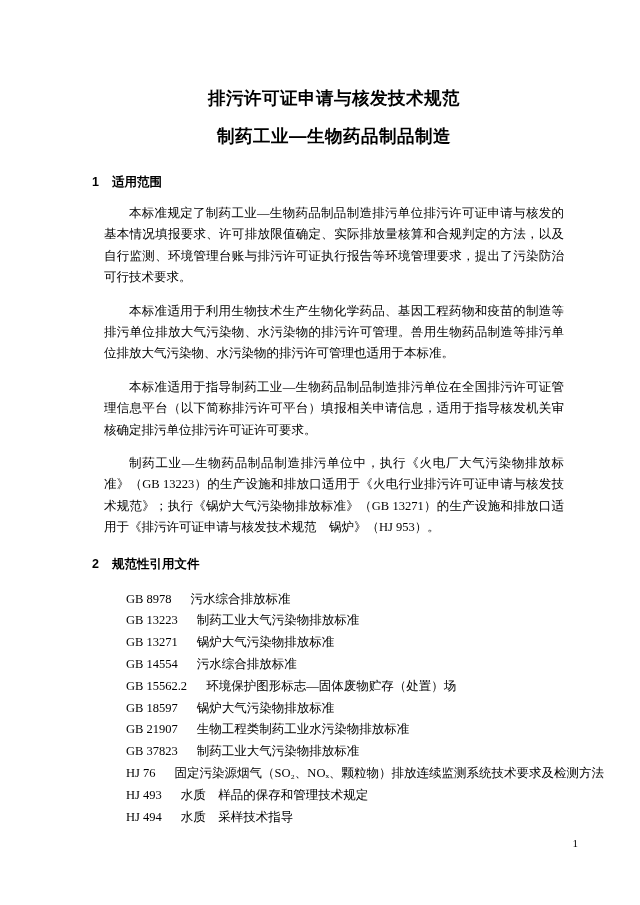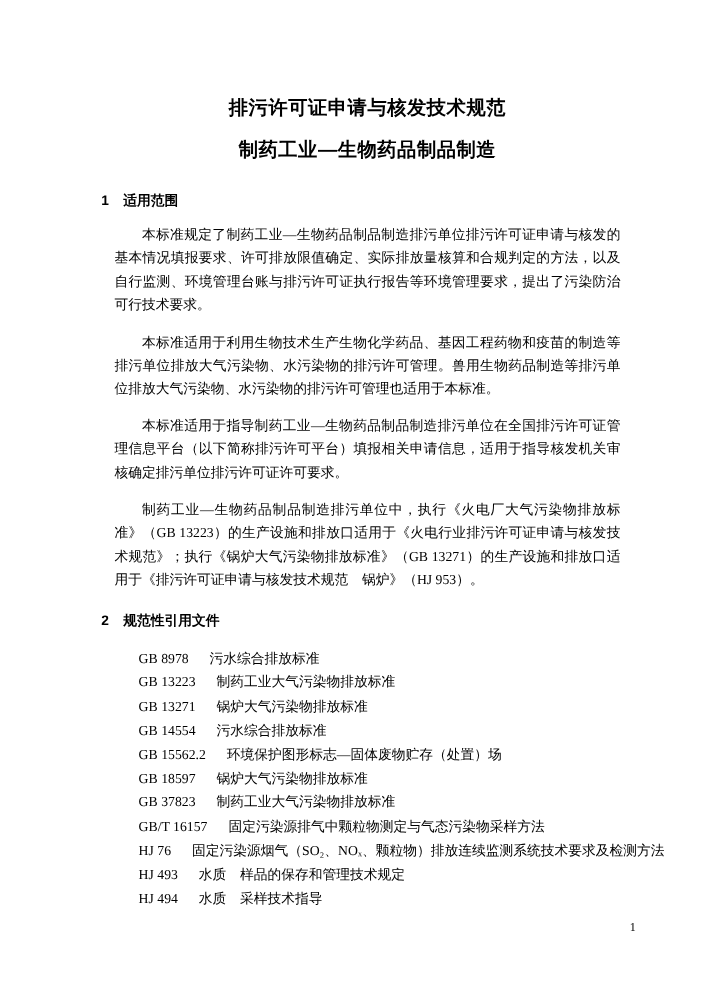--- a/index.html
+++ b/index.html
@@ -87,22 +87,22 @@
     </h2>
 
 
     <div class="refs">
       <div class="ref-item"><span class="ref-code">GB 8978</span><span>污水综合排放标准</span></div>
       <div class="ref-item"><span class="ref-code">GB 13223</span><span>制药工业大气污染物排放标准</span></div>
       <div class="ref-item"><span class="ref-code">GB 13271</span><span>锅炉大气污染物排放标准</span></div>
       <div class="ref-item"><span class="ref-code">GB 14554</span><span>污水综合排放标准</span></div>
       <div class="ref-item"><span class="ref-code">GB 15562.2</span><span>环境保护图形标志—固体废物贮存（处置）场</span></div>
       <div class="ref-item"><span class="ref-code">GB 18597</span><span>锅炉大气污染物排放标准</span></div>
+      <div class="ref-item"><span class="ref-code">GB 21907</span><span>生物工程类制药工业水污染物排放标准</span></div>
       <div class="ref-item"><span class="ref-code">GB 37823</span><span>制药工业大气污染物排放标准</span></div>
-      <div class="ref-item"><span class="ref-code">GB/T 16157</span><span>固定污染源排气中颗粒物测定与气态污染物采样方法</span></div>
       <div class="ref-item"><span class="ref-code">HJ 76</span><span>固定污染源烟气（SO₂、NOₓ、颗粒物）排放连续监测系统技术要求及检测方法</span></div>
       <div class="ref-item"><span class="ref-code">HJ 493</span><span>水质　样品的保存和管理技术规定</span></div>
       <div class="ref-item"><span class="ref-code">HJ 494</span><span>水质　采样技术指导</span></div>
     </div>
 
   </div>
 
   <div class="page-number">1</div>
 </div>
 

